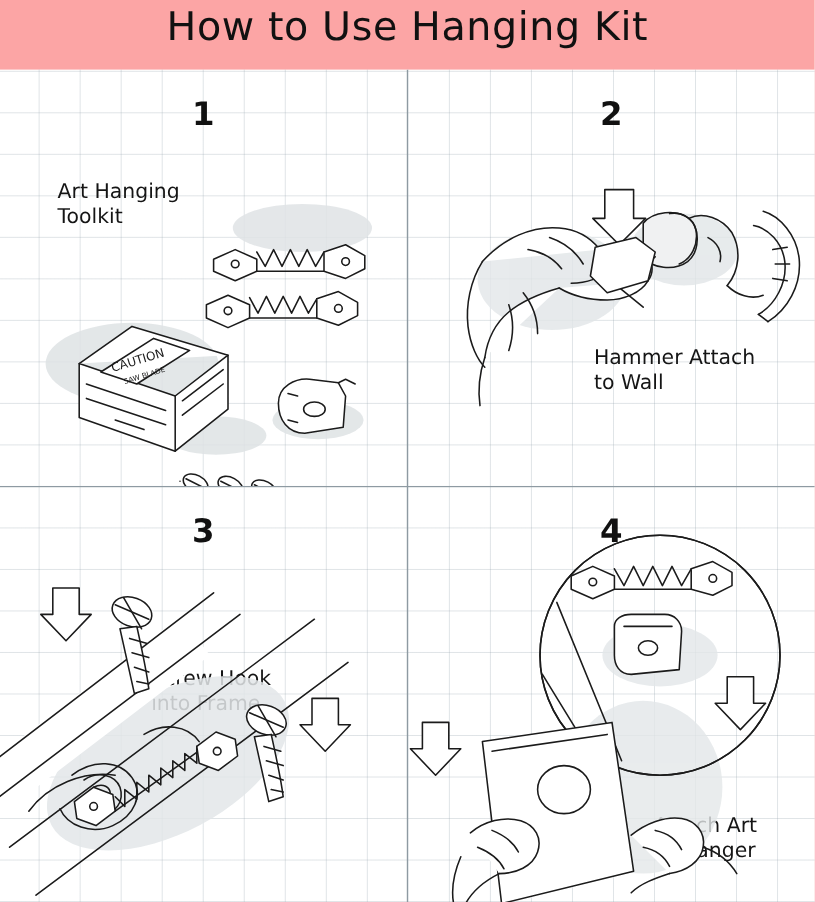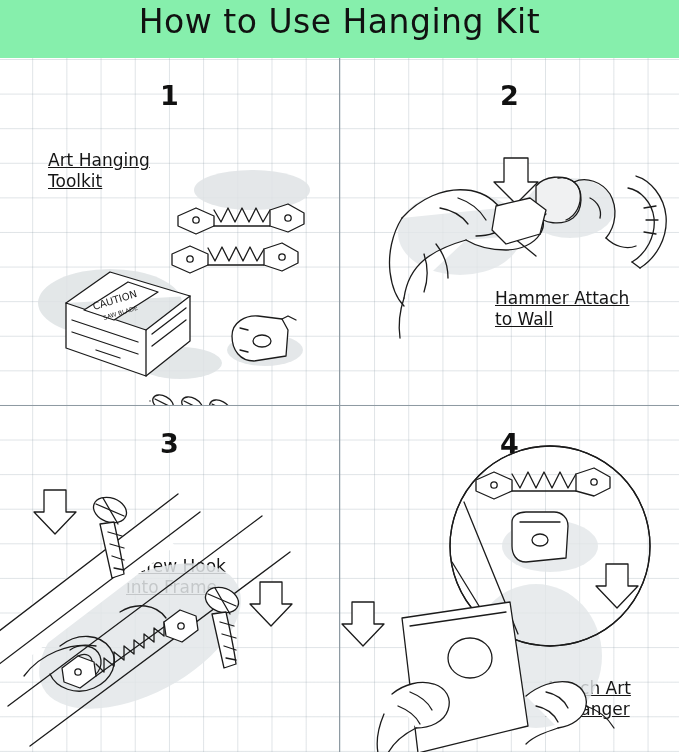--- a/index.html
+++ b/index.html
@@ -11,21 +11,21 @@
     width: 679px;
     height: 752px;
     font-family: "Liberation Sans", sans-serif;
     color: #1a1a1a;
     overflow: hidden;
   }
   .sheet {
     position: relative;
     width: 679px;
     height: 752px;
-    background: #86efac;
+    background: #fca5a5;
   }
   
   .title {
     position: absolute;
     top: 2px;
     left: 0;
     width: 679px;
     text-align: center;
     font-size: 33px;
     font-weight: 400;
@@ -84,21 +84,20 @@
     color: #111;
     font-family: "DejaVu Sans", sans-serif;
   }
   .caption {
     position: absolute;
     font-size: 17px;
     line-height: 21px;
     color: #151515;
     font-family: "DejaVu Sans", sans-serif;
     white-space: pre-line;
-    text-decoration: underline;
   }
   #cap-1 { left: 48px;  top: 92px;  width: 130px; }
   #cap-2 { left: 155px; top: 230px; width: 175px; }
   #cap-3 { left: 126px; top: 150px; width: 130px; }
   #cap-4 { left: 205px; top: 272px; width: 130px; }
 
   .art { position: absolute; left: 0; top: 0; width: 339px; height: 347px; }
   .art svg { display: block; }
 </style>
 </head>

